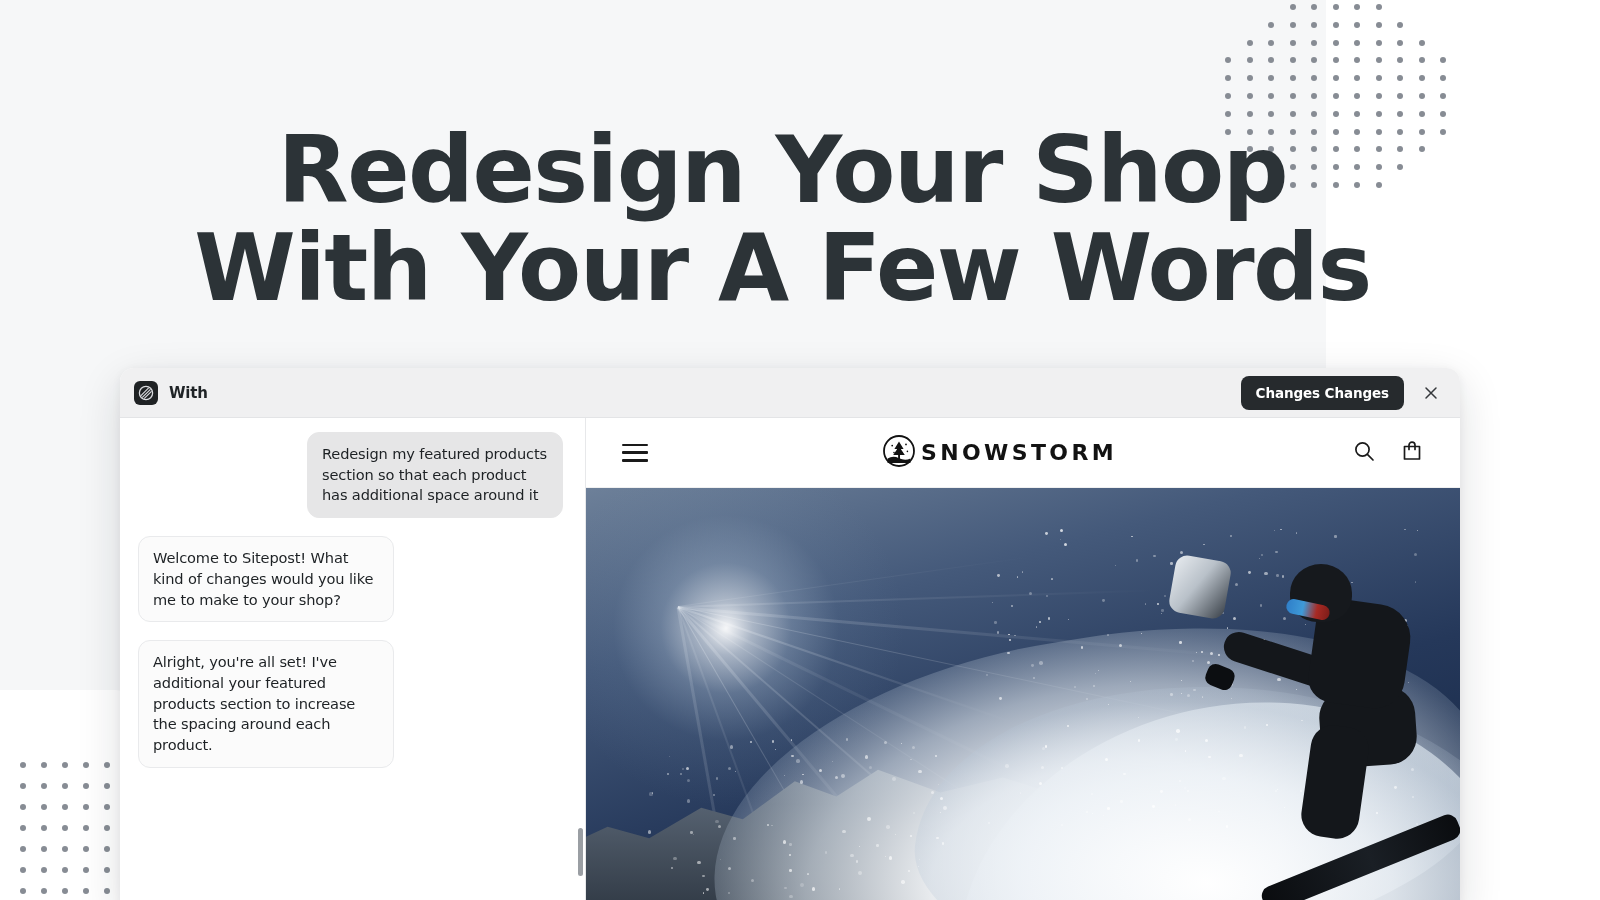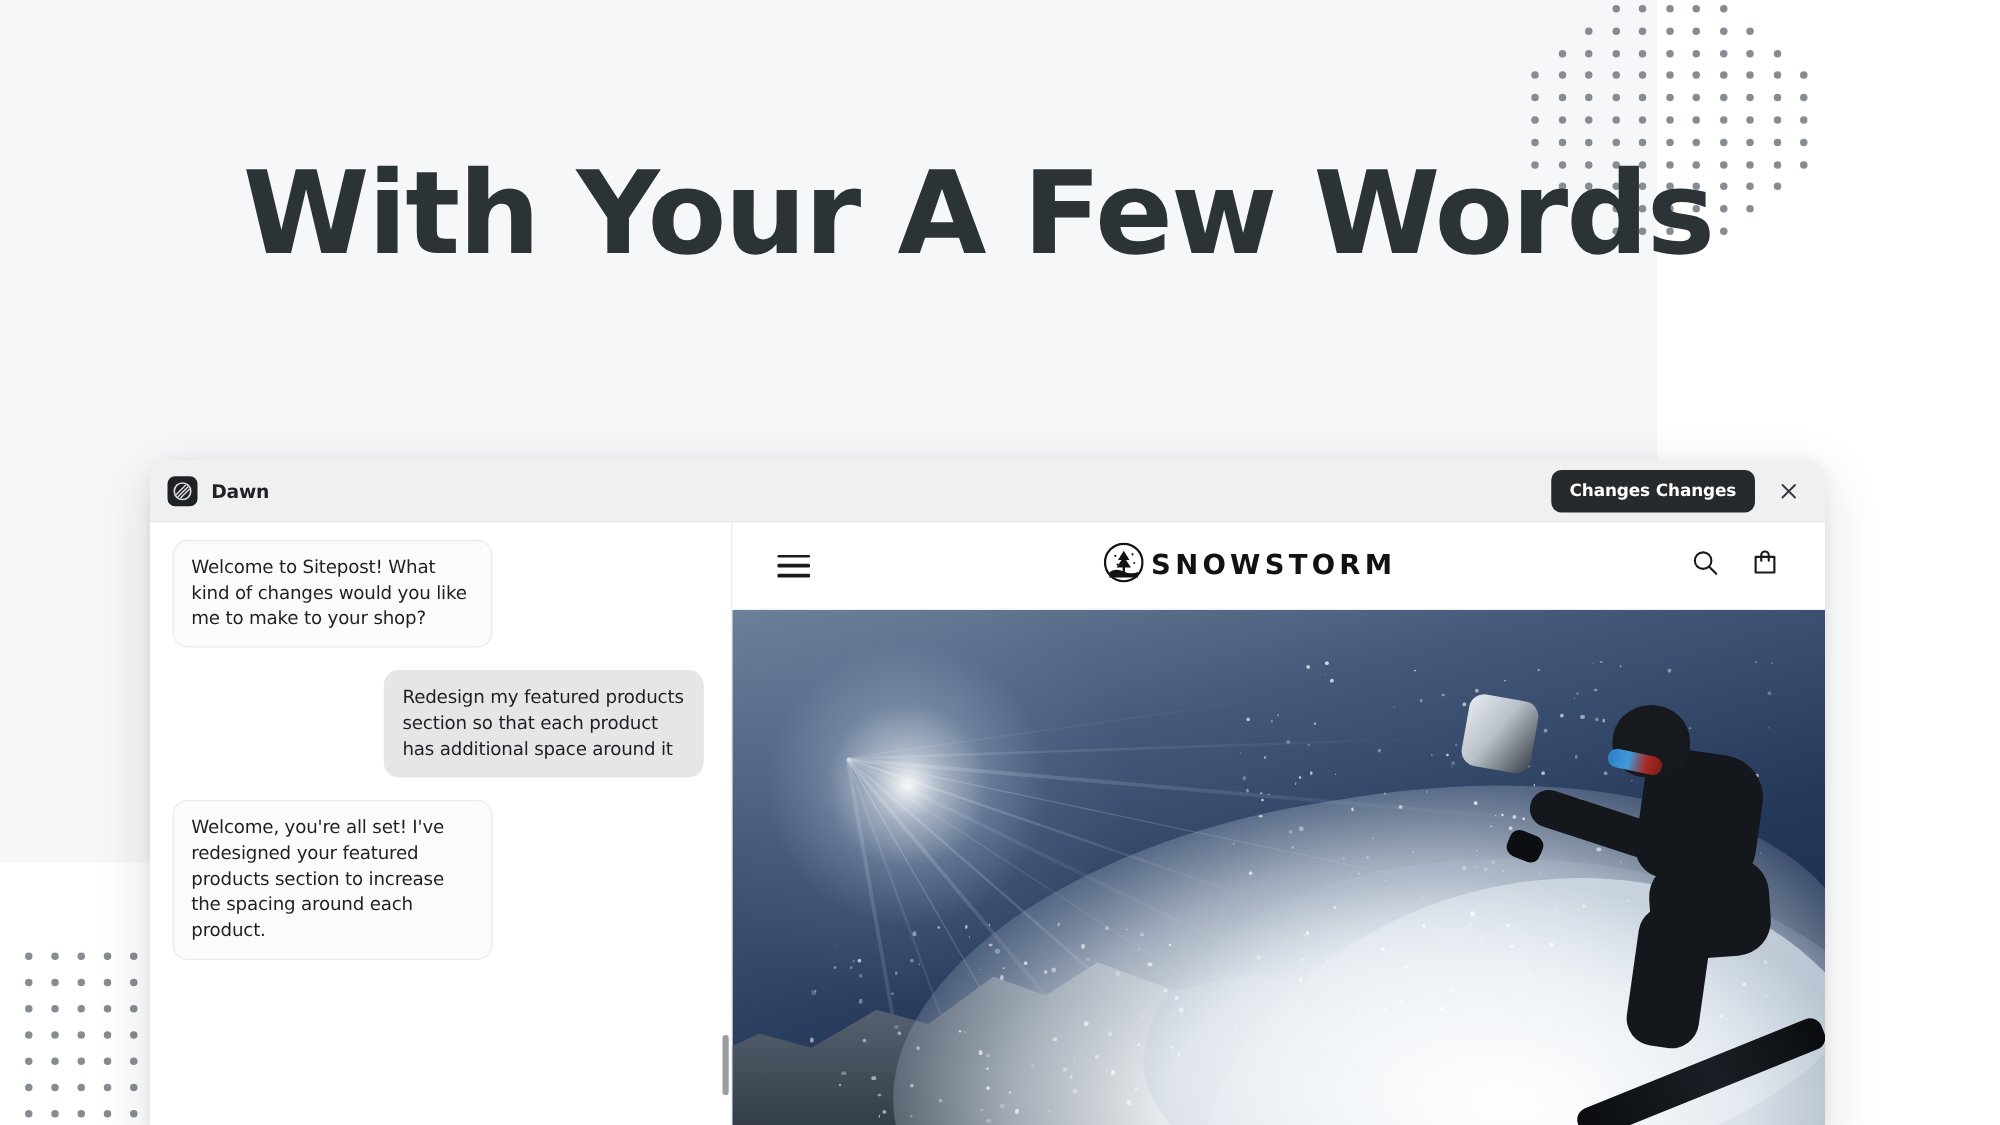--- a/index.html
+++ b/index.html
@@ -497,56 +497,57 @@
       <span class="dot" style="left: 63px; top: 105px; background: rgb(135, 140, 148);"></span>
       <span class="dot" style="left: 84px; top: 105px; background: rgb(135, 140, 148);"></span>
       <span class="dot" style="left: 0px; top: 126px; background: rgb(135, 140, 148);"></span>
       <span class="dot" style="left: 21px; top: 126px; background: rgb(135, 140, 148);"></span>
       <span class="dot" style="left: 42px; top: 126px; background: rgb(135, 140, 148);"></span>
       <span class="dot" style="left: 63px; top: 126px; background: rgb(135, 140, 148);"></span>
       <span class="dot" style="left: 84px; top: 126px; background: rgb(135, 140, 148);"></span>
     </div>
 
   <h1 class="hero">
+    <span class="hero-line">Redesign Your Shop</span>
     <span class="hero-line">With Your A Few Words</span>
   </h1>
 
   <div class="window">
 
     <div class="titlebar">
       <div class="app-icon">
         <svg width="16" height="16" viewBox="0 0 16 16">
           <circle cx="8" cy="8" r="6.6" fill="none" stroke="#d9dade" stroke-width="1.3"></circle>
           <path d="M3.2 10.4 L10.4 3.2 M4.6 12.2 L12.2 4.6 M6.6 13.2 L13.2 6.6" stroke="#d9dade" stroke-width="1.15" fill="none" stroke-linecap="round"></path>
         </svg>
       </div>
-      <div class="app-title">Dawn</div>
+      <div class="app-title">With</div>
 
       <div class="titlebar-actions">
         <button class="btn btn-publish">Changes Changes</button>
         <button class="btn-close">
           <svg width="16" height="16" viewBox="0 0 16 16">
             <path d="M3 3 L13 13 M13 3 L3 13" stroke="#35383c" stroke-width="1.5" stroke-linecap="round"></path>
           </svg>
         </button>
       </div>
     </div>
 
     <div class="window-body">
 
       <div class="chat-pane">
         <div id="chat-messages">
             <div class="msg-row">
+              <div class="msg msg-user">Redesign my featured products section so that each product has additional space around it</div>
+            </div>
+            <div class="msg-row">
               <div class="msg msg-bot">Welcome to Sitepost! What kind of changes would you like me to make to your shop?</div>
             </div>
             <div class="msg-row">
-              <div class="msg msg-user">Redesign my featured products section so that each product has additional space around it</div>
-            </div>
-            <div class="msg-row">
-              <div class="msg msg-bot">Welcome, you're all set! I've redesigned your featured products section to increase the spacing around each product.</div>
+              <div class="msg msg-bot">Alright, you're all set! I've additional your featured products section to increase the spacing around each product.</div>
             </div>
           </div>
         <div class="chat-scrollbar"></div>
       </div>
 
       <div class="preview">
 
         <div class="store-header">
           <div class="hamburger">
             <span></span>

